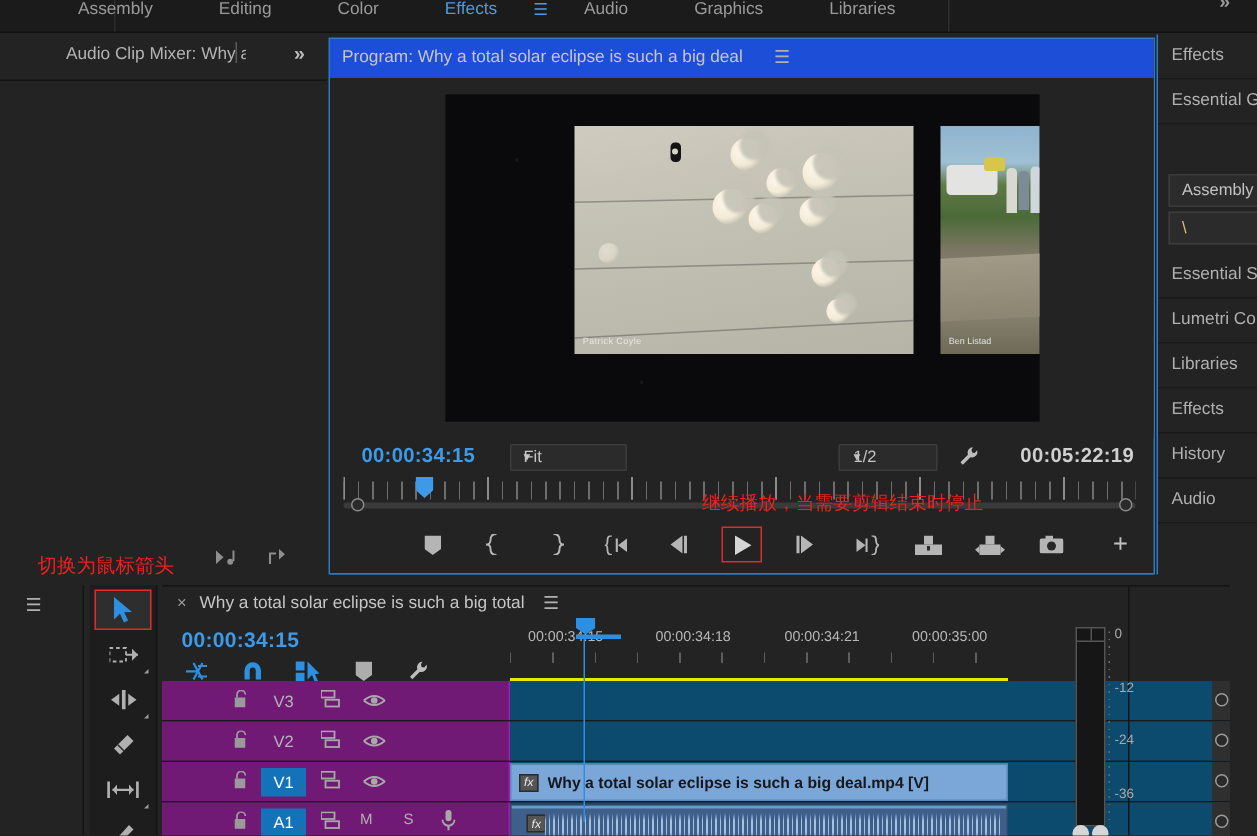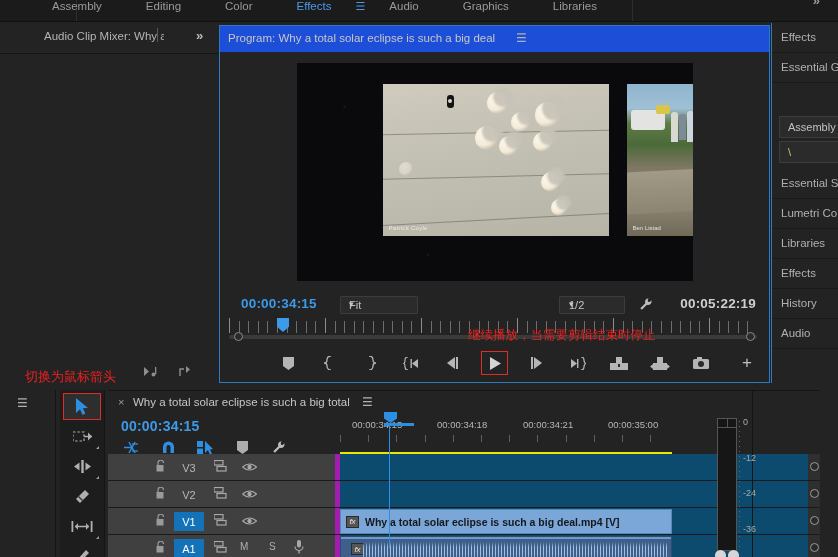--- a/index.html
+++ b/index.html
@@ -310,22 +310,22 @@
     background: #2d8fe0; z-index: 30;
   }
 
   
   .tl-tracks { position: absolute; left: 0; top: 63px; width: 712px; height: 104px; }
   .trk {
     position: relative; height: 27px; border-bottom: 1px solid #1a1a1a;
     background: #222;
   }
   .trk-head {
-    position: absolute; left: 0; top: 0; width: 232px; height: 100%; background: #404040;
-    border-right: 5px solid #a21caf;
+    position: absolute; left: 0; top: 0; width: 232px; height: 100%; background: #701a75;
+    border-right: 1px solid #a21caf;
   }
   .trk-lock { position: absolute; left: 48px; top: 6px; font-size: 11px; color: #9a9a9a; }
   .trk-name {
     position: absolute; left: 66px; top: 4px; width: 30px; height: 19px;
     font-size: 11px; color: #b6b6b6; display: flex; align-items: center; justify-content: center;
   }
   .trk-name.sel { background: #1473b8; color: #fff; }
   .trk-sync { position: absolute; left: 106px; top: 6px; }
   .trk-eye { position: absolute; left: 134px; top: 8px; }
   .trk-m { position: absolute; left: 132px; top: 6px; font-size: 10px; color: #b0b0b0; }

